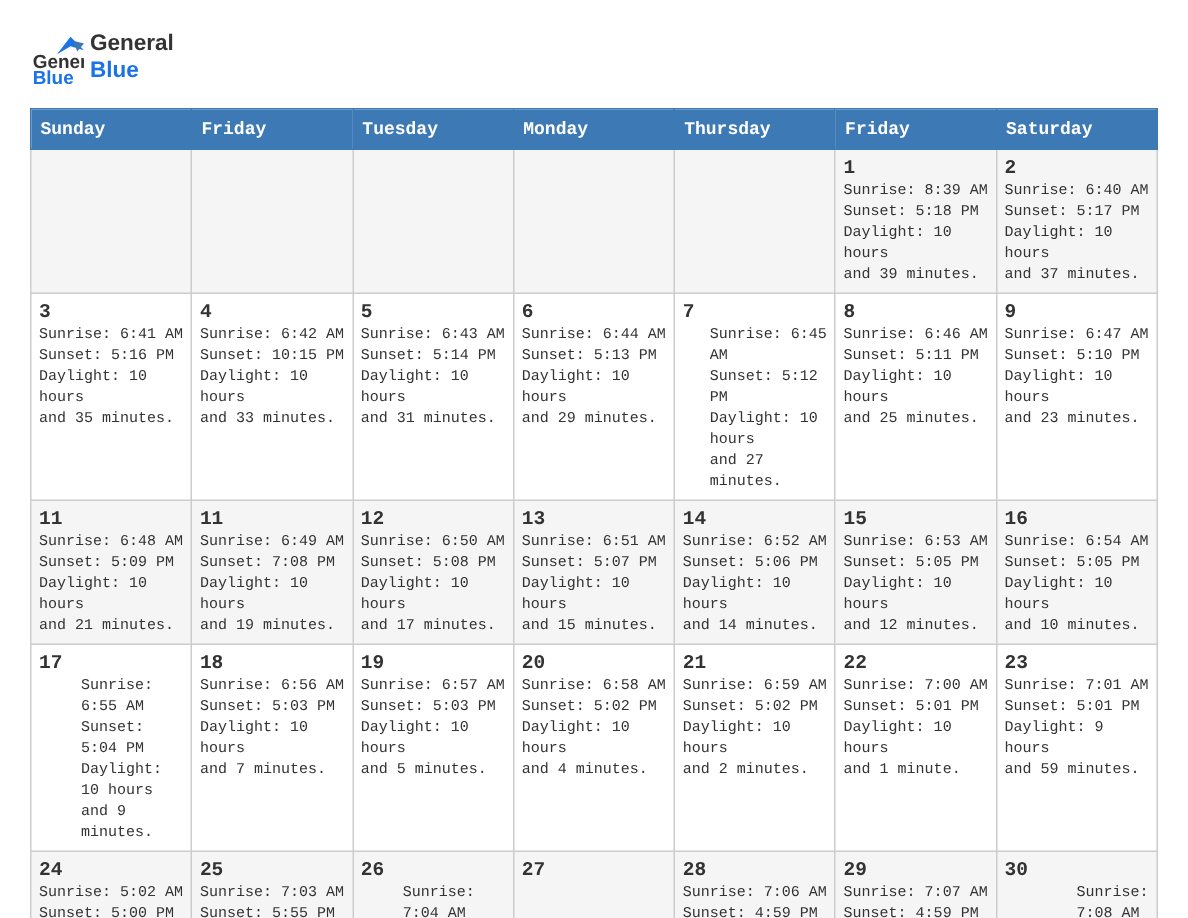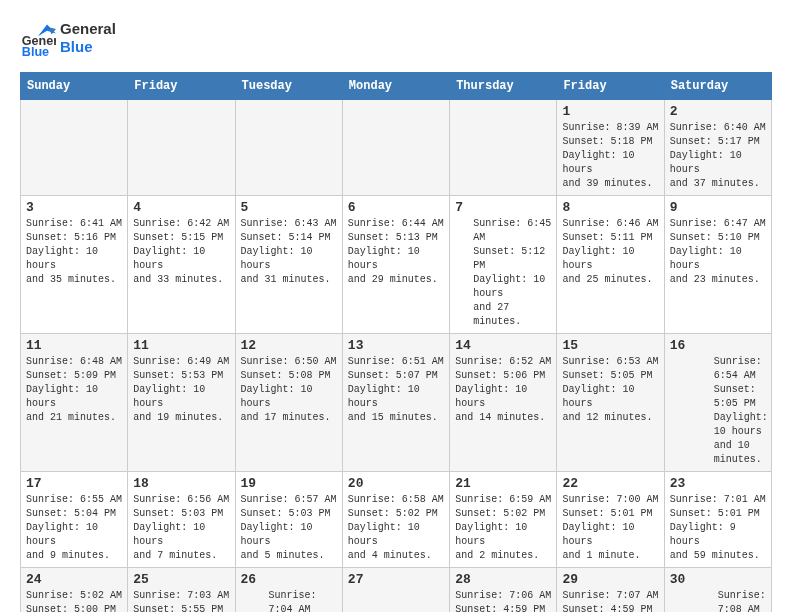--- a/index.html
+++ b/index.html
@@ -145,21 +145,21 @@
         <td>
           <span class="day-number">3</span>
           <div class="cell-info" style="white-space: pre-line;">Sunrise: 6:41 AM
 Sunset: 5:16 PM
 Daylight: 10 hours
 and 35 minutes.</div>
         </td>
         <td>
           <span class="day-number">4</span>
           <div class="cell-info" style="white-space: pre-line;">Sunrise: 6:42 AM
-Sunset: 5:15 PM
+Sunset: 10:15 PM
 Daylight: 10 hours
 and 33 minutes.</div>
         </td>
         <td>
           <span class="day-number">5</span>
           <div class="cell-info" style="white-space: pre-line;">Sunrise: 6:43 AM
 Sunset: 5:14 PM
 Daylight: 10 hours
 and 31 minutes.</div>
         </td>
@@ -196,21 +196,21 @@
         <td>
           <span class="day-number">11</span>
           <div class="cell-info" style="white-space: pre-line;">Sunrise: 6:48 AM
 Sunset: 5:09 PM
 Daylight: 10 hours
 and 21 minutes.</div>
         </td>
         <td>
           <span class="day-number">11</span>
           <div class="cell-info" style="white-space: pre-line;">Sunrise: 6:49 AM
-Sunset: 5:53 PM
+Sunset: 7:08 PM
 Daylight: 10 hours
 and 19 minutes.</div>
         </td>
         <td>
           <span class="day-number">12</span>
           <div class="cell-info" style="white-space: pre-line;">Sunrise: 6:50 AM
 Sunset: 5:08 PM
 Daylight: 10 hours
 and 17 minutes.</div>
         </td>
@@ -230,30 +230,30 @@
         </td>
         <td>
           <span class="day-number">15</span>
           <div class="cell-info" style="white-space: pre-line;">Sunrise: 6:53 AM
 Sunset: 5:05 PM
 Daylight: 10 hours
 and 12 minutes.</div>
         </td>
         <td>
           <span class="day-number">16</span>
-          <div class="cell-info" style="white-space: pre-line; margin-left: 44px;">Sunrise: 6:54 AM
+          <div class="cell-info" style="white-space: pre-line;">Sunrise: 6:54 AM
 Sunset: 5:05 PM
 Daylight: 10 hours
 and 10 minutes.</div>
         </td>
       </tr>
       <tr>
         <td>
           <span class="day-number">17</span>
-          <div class="cell-info" style="white-space: pre-line;">Sunrise: 6:55 AM
+          <div class="cell-info" style="white-space: pre-line; margin-left: 28px;">Sunrise: 6:55 AM
 Sunset: 5:04 PM
 Daylight: 10 hours
 and 9 minutes.</div>
         </td>
         <td>
           <span class="day-number">18</span>
           <div class="cell-info" style="white-space: pre-line;">Sunrise: 6:56 AM
 Sunset: 5:03 PM
 Daylight: 10 hours
 and 7 minutes.</div>

